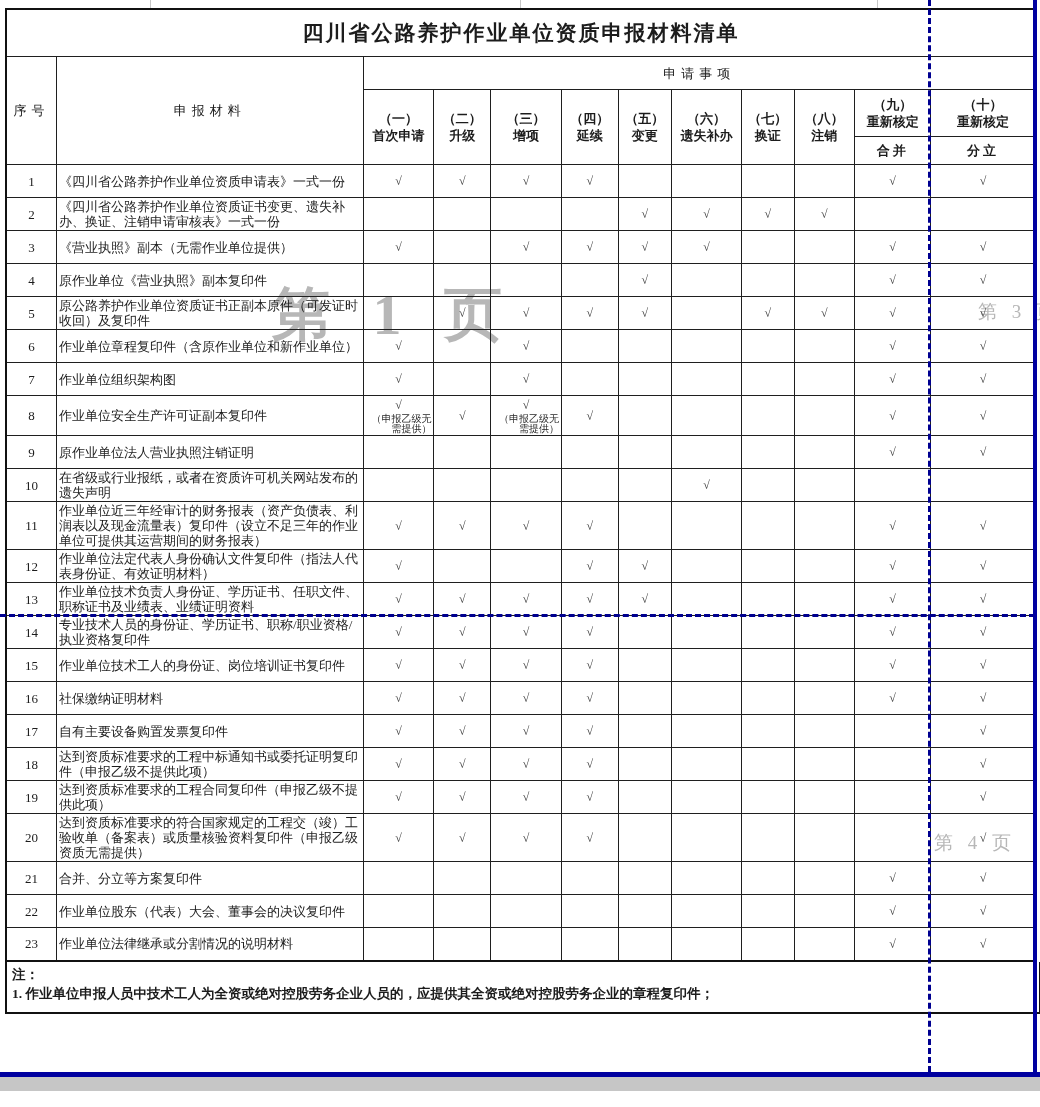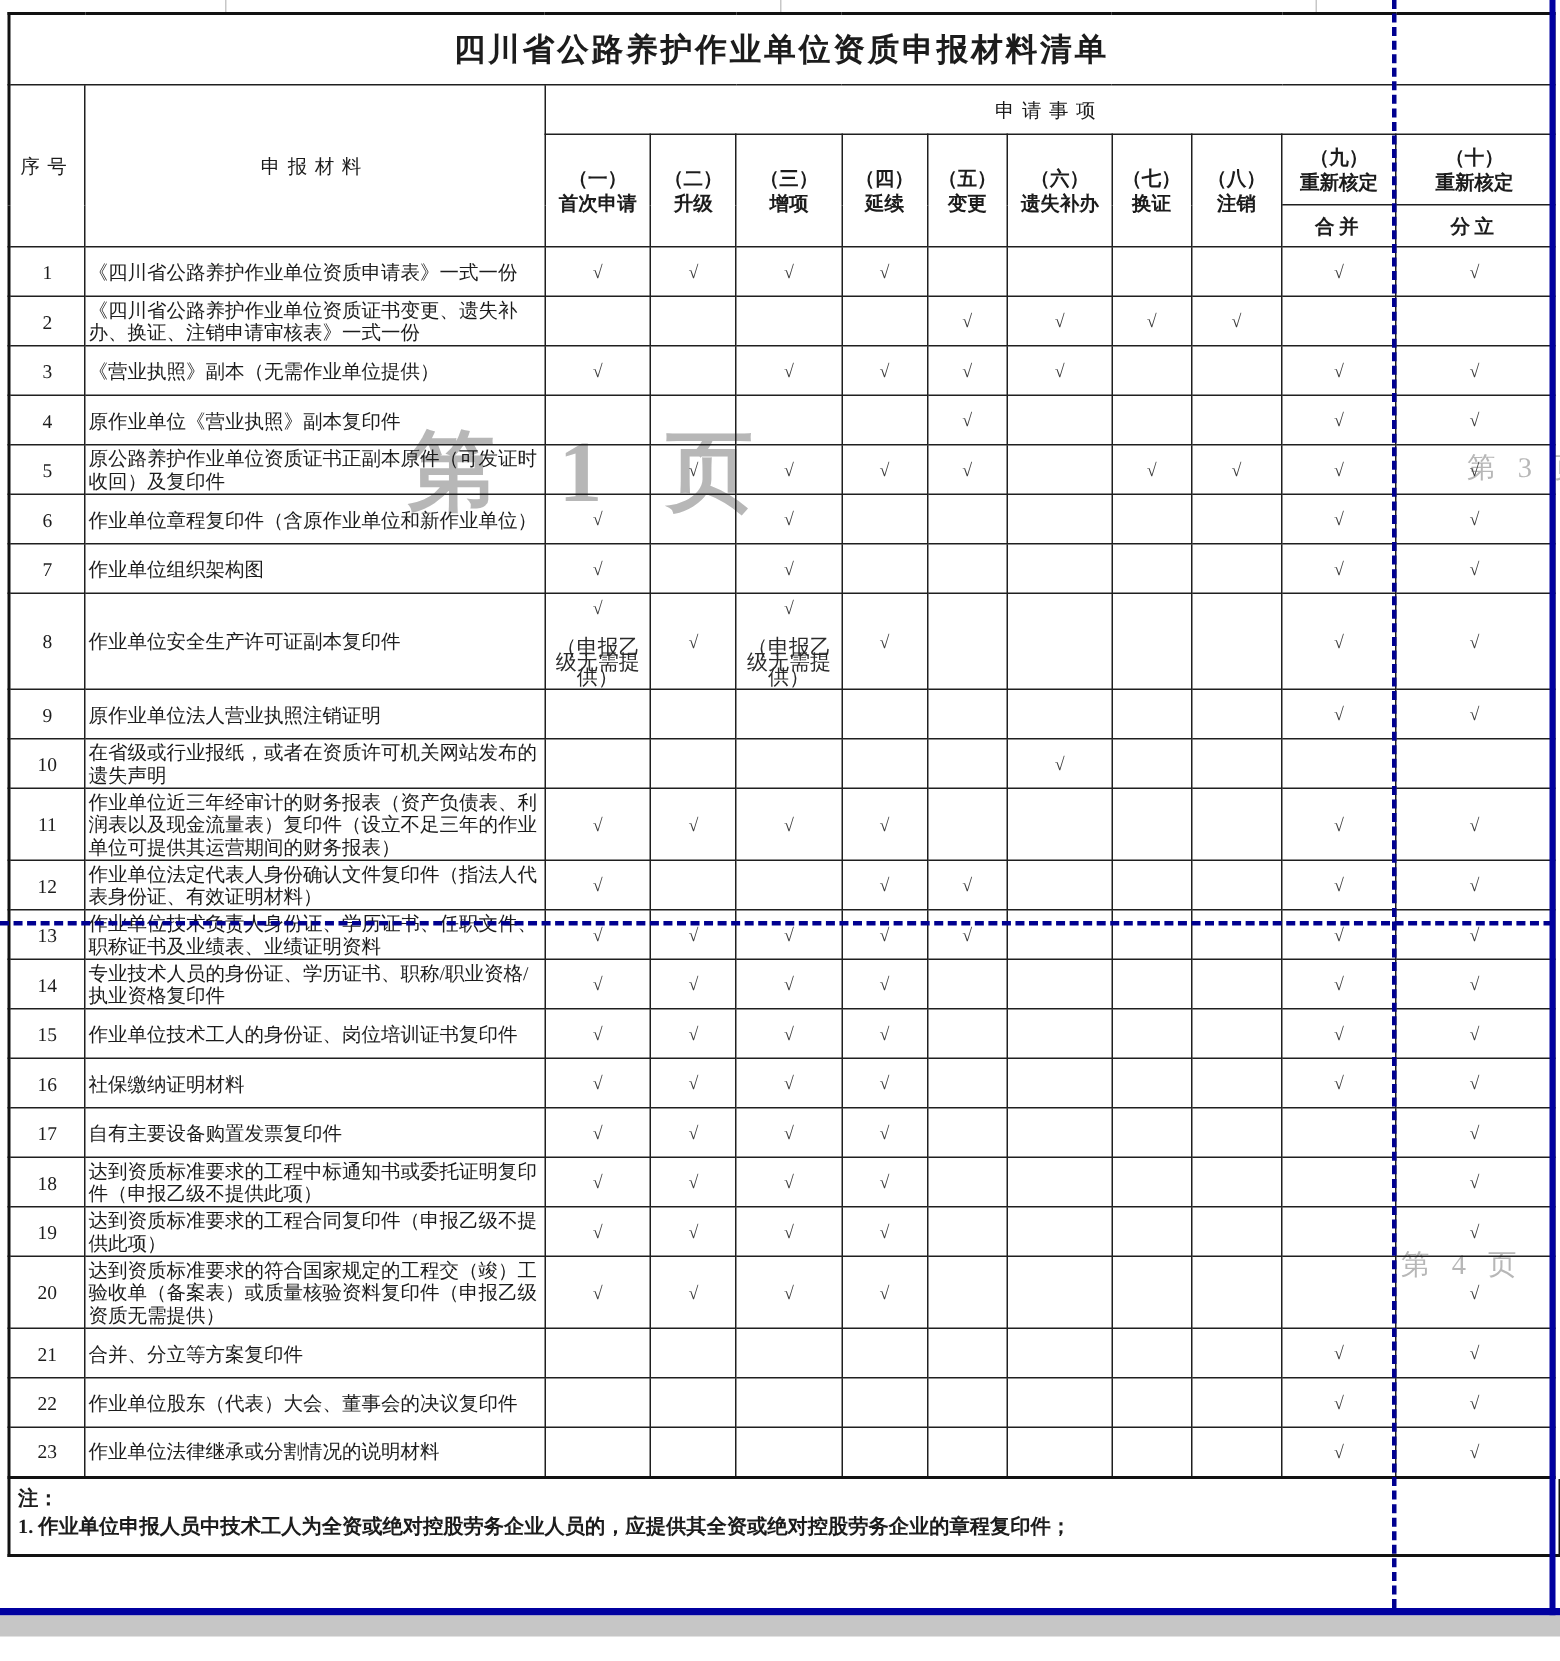--- a/index.html
+++ b/index.html
@@ -30,21 +30,21 @@
   tr.group-row th{height:30px;font-weight:normal;letter-spacing:5px;text-align:center;}
   th.h-no,th.h-mat{font-weight:bold;letter-spacing:2px;text-align:center;}
   tr.cols-row th{height:44px;font-weight:bold;text-align:center;padding:1px 0;}
   tr.cols-row th div{line-height:17px;}
   tr.sub-row th{height:25px;font-weight:bold;text-align:center;letter-spacing:3px;}
   tbody tr{height:33px;}
   td.c-no{text-align:center;}
   td.c-mat{text-align:left;padding:2px 4px;}
   td.c-chk{text-align:center;}
   .mark{font-size:12px;color:#3d3d3d;}
-  .cellnote{font-size:14px;line-height:10px;color:#2a2a2a;letter-spacing:0;margin-top:15px;}
+  .cellnote{font-size:10px;line-height:10px;color:#2a2a2a;letter-spacing:0;margin-top:1px;text-align:right;}
   
   .notes{
     position:relative;z-index:2;margin-left:5px;width:1022px;
     border:2px solid #111;border-top:none;padding:3px 5px 8px 5px;
     font-size:13.5px;font-weight:bold;line-height:19.5px;background:transparent;
   }
   
   .ov{position:absolute;pointer-events:none;z-index:3;}
   #pb-v-dashed{left:928px;top:0;width:0;border-left:3px dashed #000090;}
   #pb-h-dashed{left:0;top:635px;height:0;width:1035px;border-top:3px dashed #000090;}

